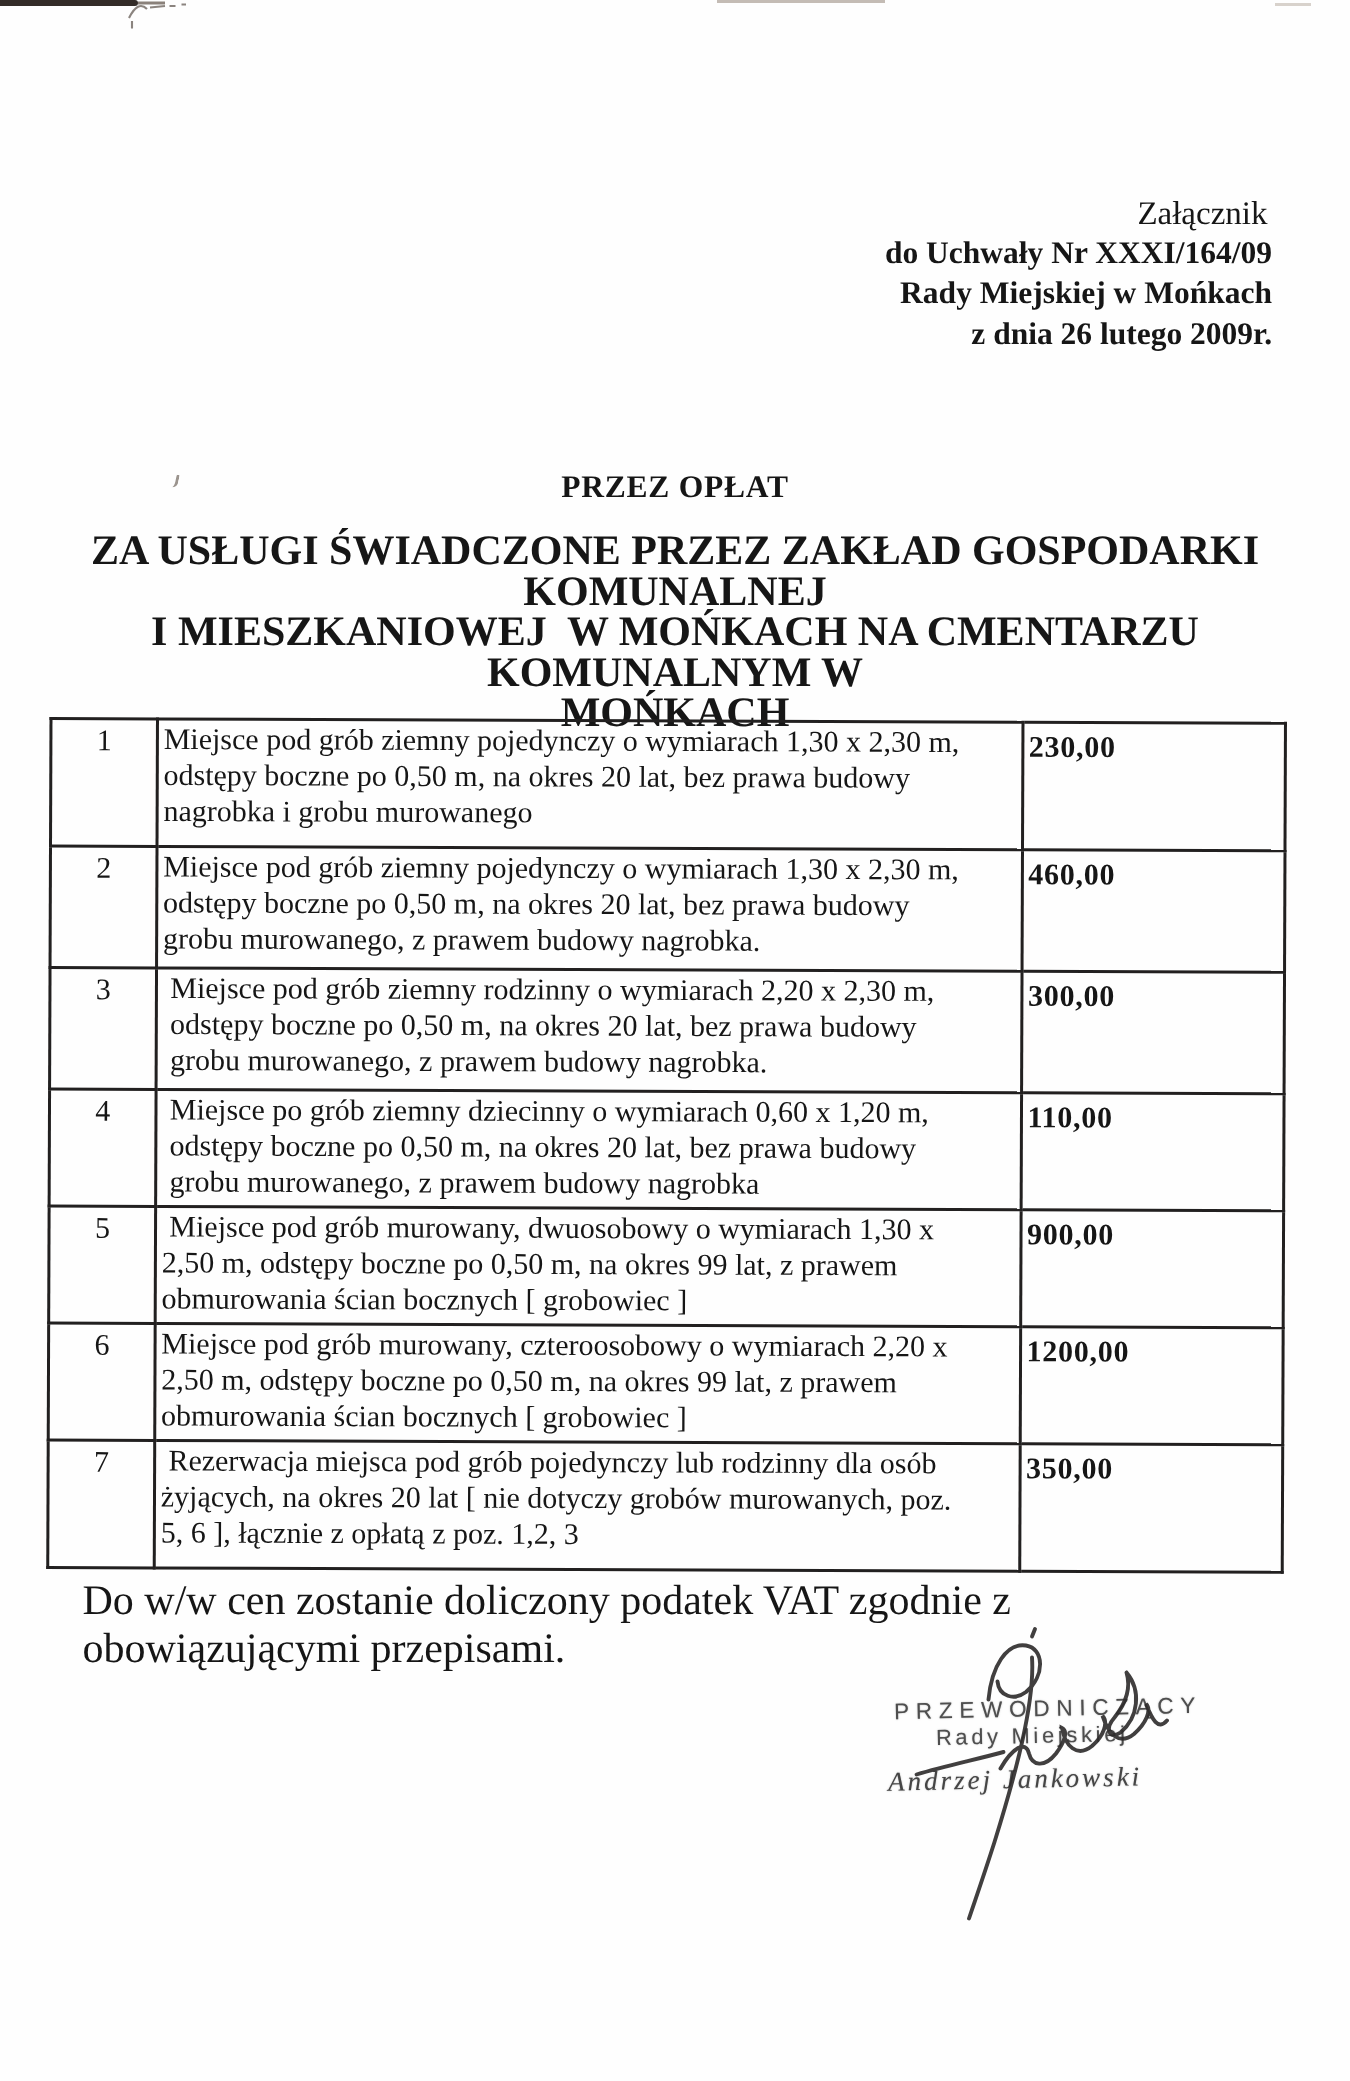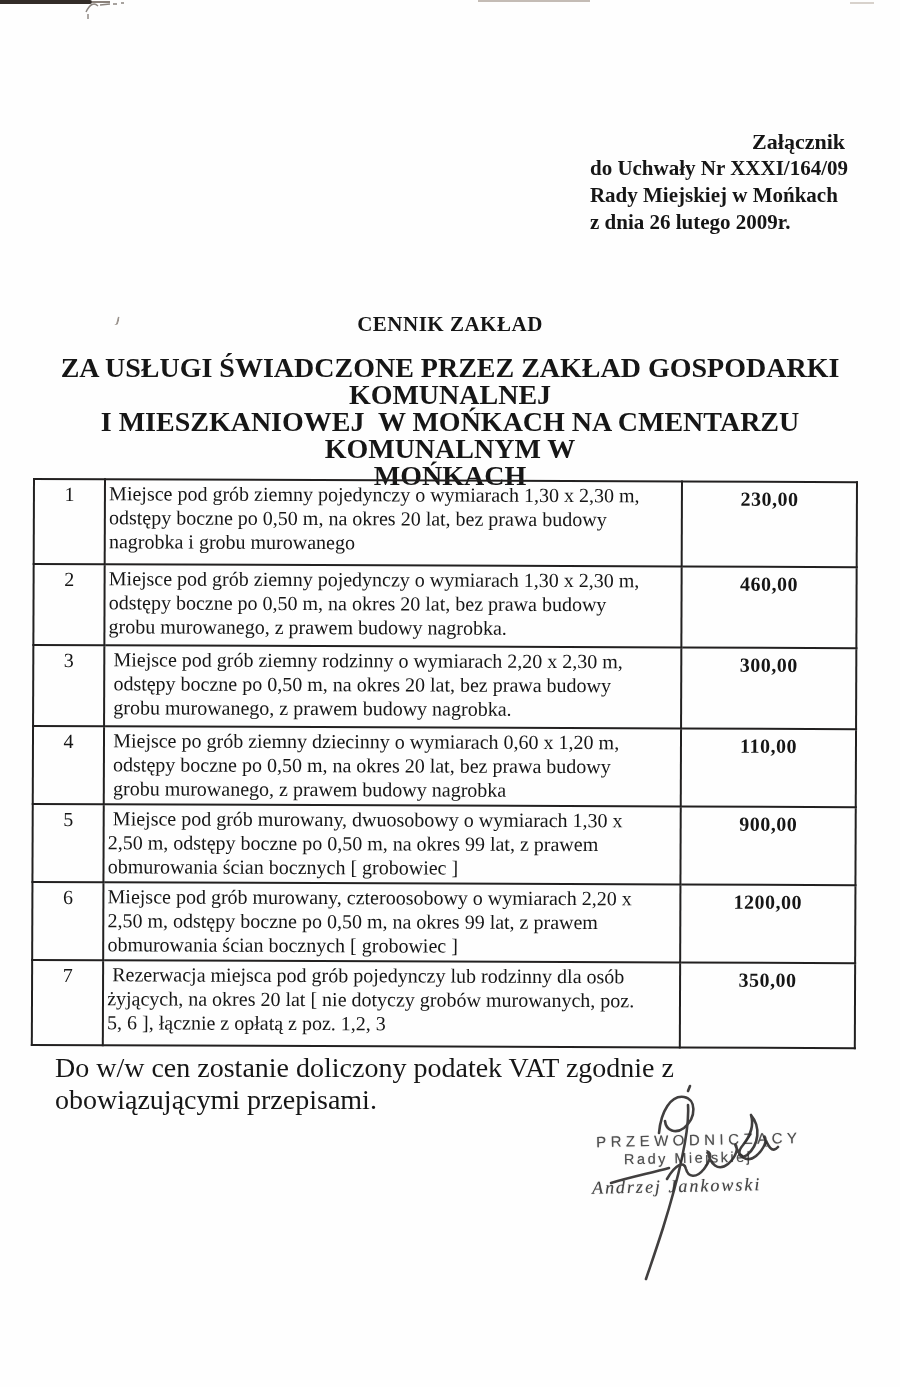--- a/index.html
+++ b/index.html
@@ -15,27 +15,27 @@
   .artifact{position:absolute;}
   .art-top-line{left:0;top:0;width:92px;height:4px;background:#332c28;border-radius:0 2px 2px 0;}
   .art-top-line2{left:92px;top:1px;width:18px;height:2px;background:#8a817a;}
   .art-mid-line{left:478px;top:0;width:112px;height:2px;background:#c4bcb5;}
   .art-right-mark{left:850px;top:2px;width:24px;height:2px;background:#d8d2cc;}
   .art-comma{left:112px;top:316px;width:5px;height:9px;border-right:2px solid #9b948e;border-radius:0 0 4px 0;transform:rotate(12deg);}
   .art-scribble{left:84px;top:0;}
   
   .annex-block{
     position:absolute;top:128px;right:52px;
-    text-align:left;
+    text-align:right;
     font-weight:bold;font-size:21px;line-height:27px;
     white-space:pre-wrap;
   }
   .annex-label{
     position:absolute;top:129px;right:55px;
-    font-weight:bold;font-size:22px;
+    font-weight:normal;font-size:22px;
   }
   
   .title-block{position:absolute;left:0;top:312px;width:900px;text-align:center;}
   .doc-title{font-weight:bold;font-size:21px;letter-spacing:.5px;}
   .doc-subtitle{
     margin-top:17px;
     font-weight:bold;font-size:28px;line-height:27px;
     white-space:pre-wrap;
   }
   
@@ -51,21 +51,21 @@
     border:2px solid #222020;
     vertical-align:top;
     font-size:20px;line-height:24px;
     padding:1px 3px 3px 3px;
   }
   .col-num{width:70px;}
   .col-desc{width:567px;}
   .col-price{width:172px;}
   td.cell-num{text-align:center;padding-top:2px;}
   td.cell-desc{white-space:pre-wrap;}
-  td.cell-price{text-align:center;font-weight:bold;padding-top:4px;letter-spacing:.5px;}
+  td.cell-price{font-weight:bold;padding-top:4px;letter-spacing:.5px;}
   tr.row-h1 td{height:72px;}
   tr.row-h2 td{height:69px;}
   tr.row-h3 td{height:76px;}
   
   .vat-note{
     position:absolute;left:55px;top:1052px;width:800px;
     font-size:28px;
   }
   
   .stamp{position:absolute;color:#4e4e4e;font-family:"Liberation Sans","DejaVu Sans",sans-serif;
@@ -89,21 +89,21 @@
   <svg class="artifact art-scribble" width="46" height="20" viewBox="0 0 46 20">
     <path d="M2,12 C6,4 10,2 14,6 M16,5 L26,4 M29,4 L33,4 M37,3 L40,3 M4,14 L4,19" stroke="#6e655f" stroke-width="1.4" fill="none" opacity=".8"></path>
   </svg>
 
   <div class="annex-label">Załącznik</div>
   <div class="annex-block" style="padding-top:27px;">do Uchwały Nr XXXI/164/09
 Rady Miejskiej w Mońkach
 z dnia 26 lutego 2009r.</div>
 
   <div class="title-block">
-    <div class="doc-title">CENNIK ZAKŁAD</div>
+    <div class="doc-title">PRZEZ OPŁAT</div>
     <div class="doc-subtitle">ZA USŁUGI ŚWIADCZONE PRZEZ ZAKŁAD GOSPODARKI KOMUNALNEJ
 I MIESZKANIOWEJ  W MOŃKACH NA CMENTARZU KOMUNALNYM W
 MOŃKACH</div>
   </div>
 
   <table class="price-table">
     <colgroup>
       <col class="col-num">
         <col class="col-desc">
         <col class="col-price">

